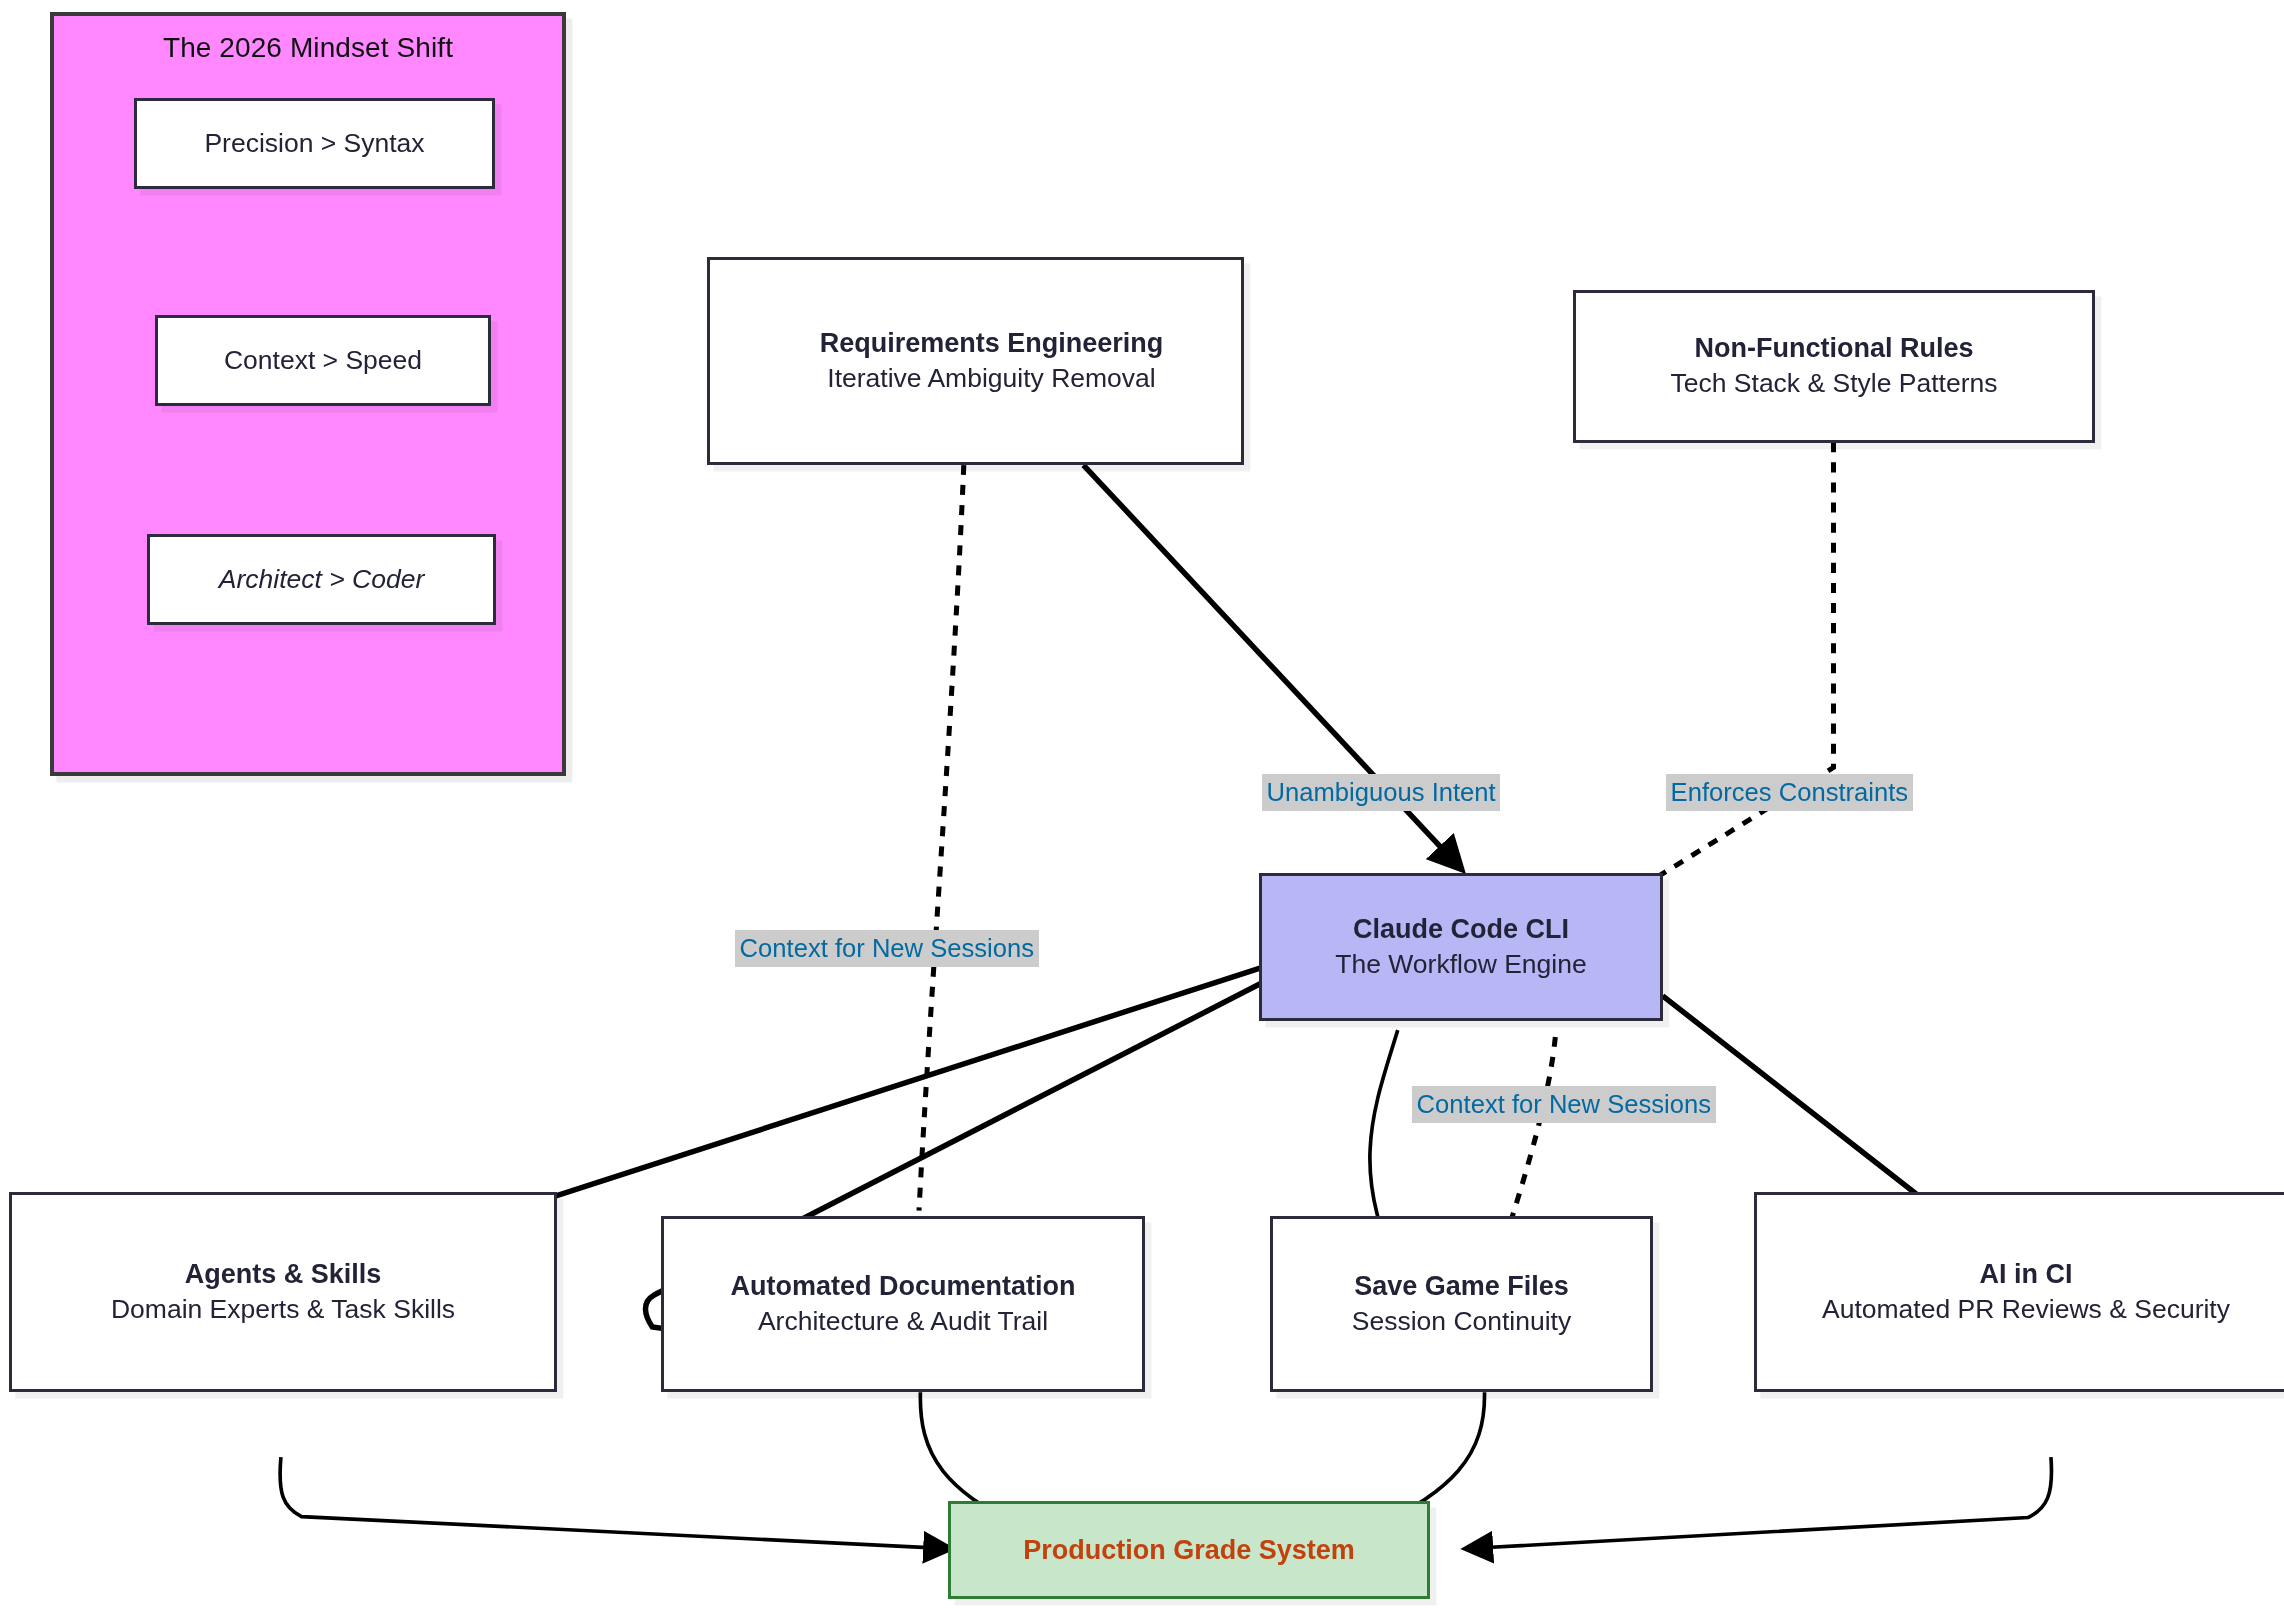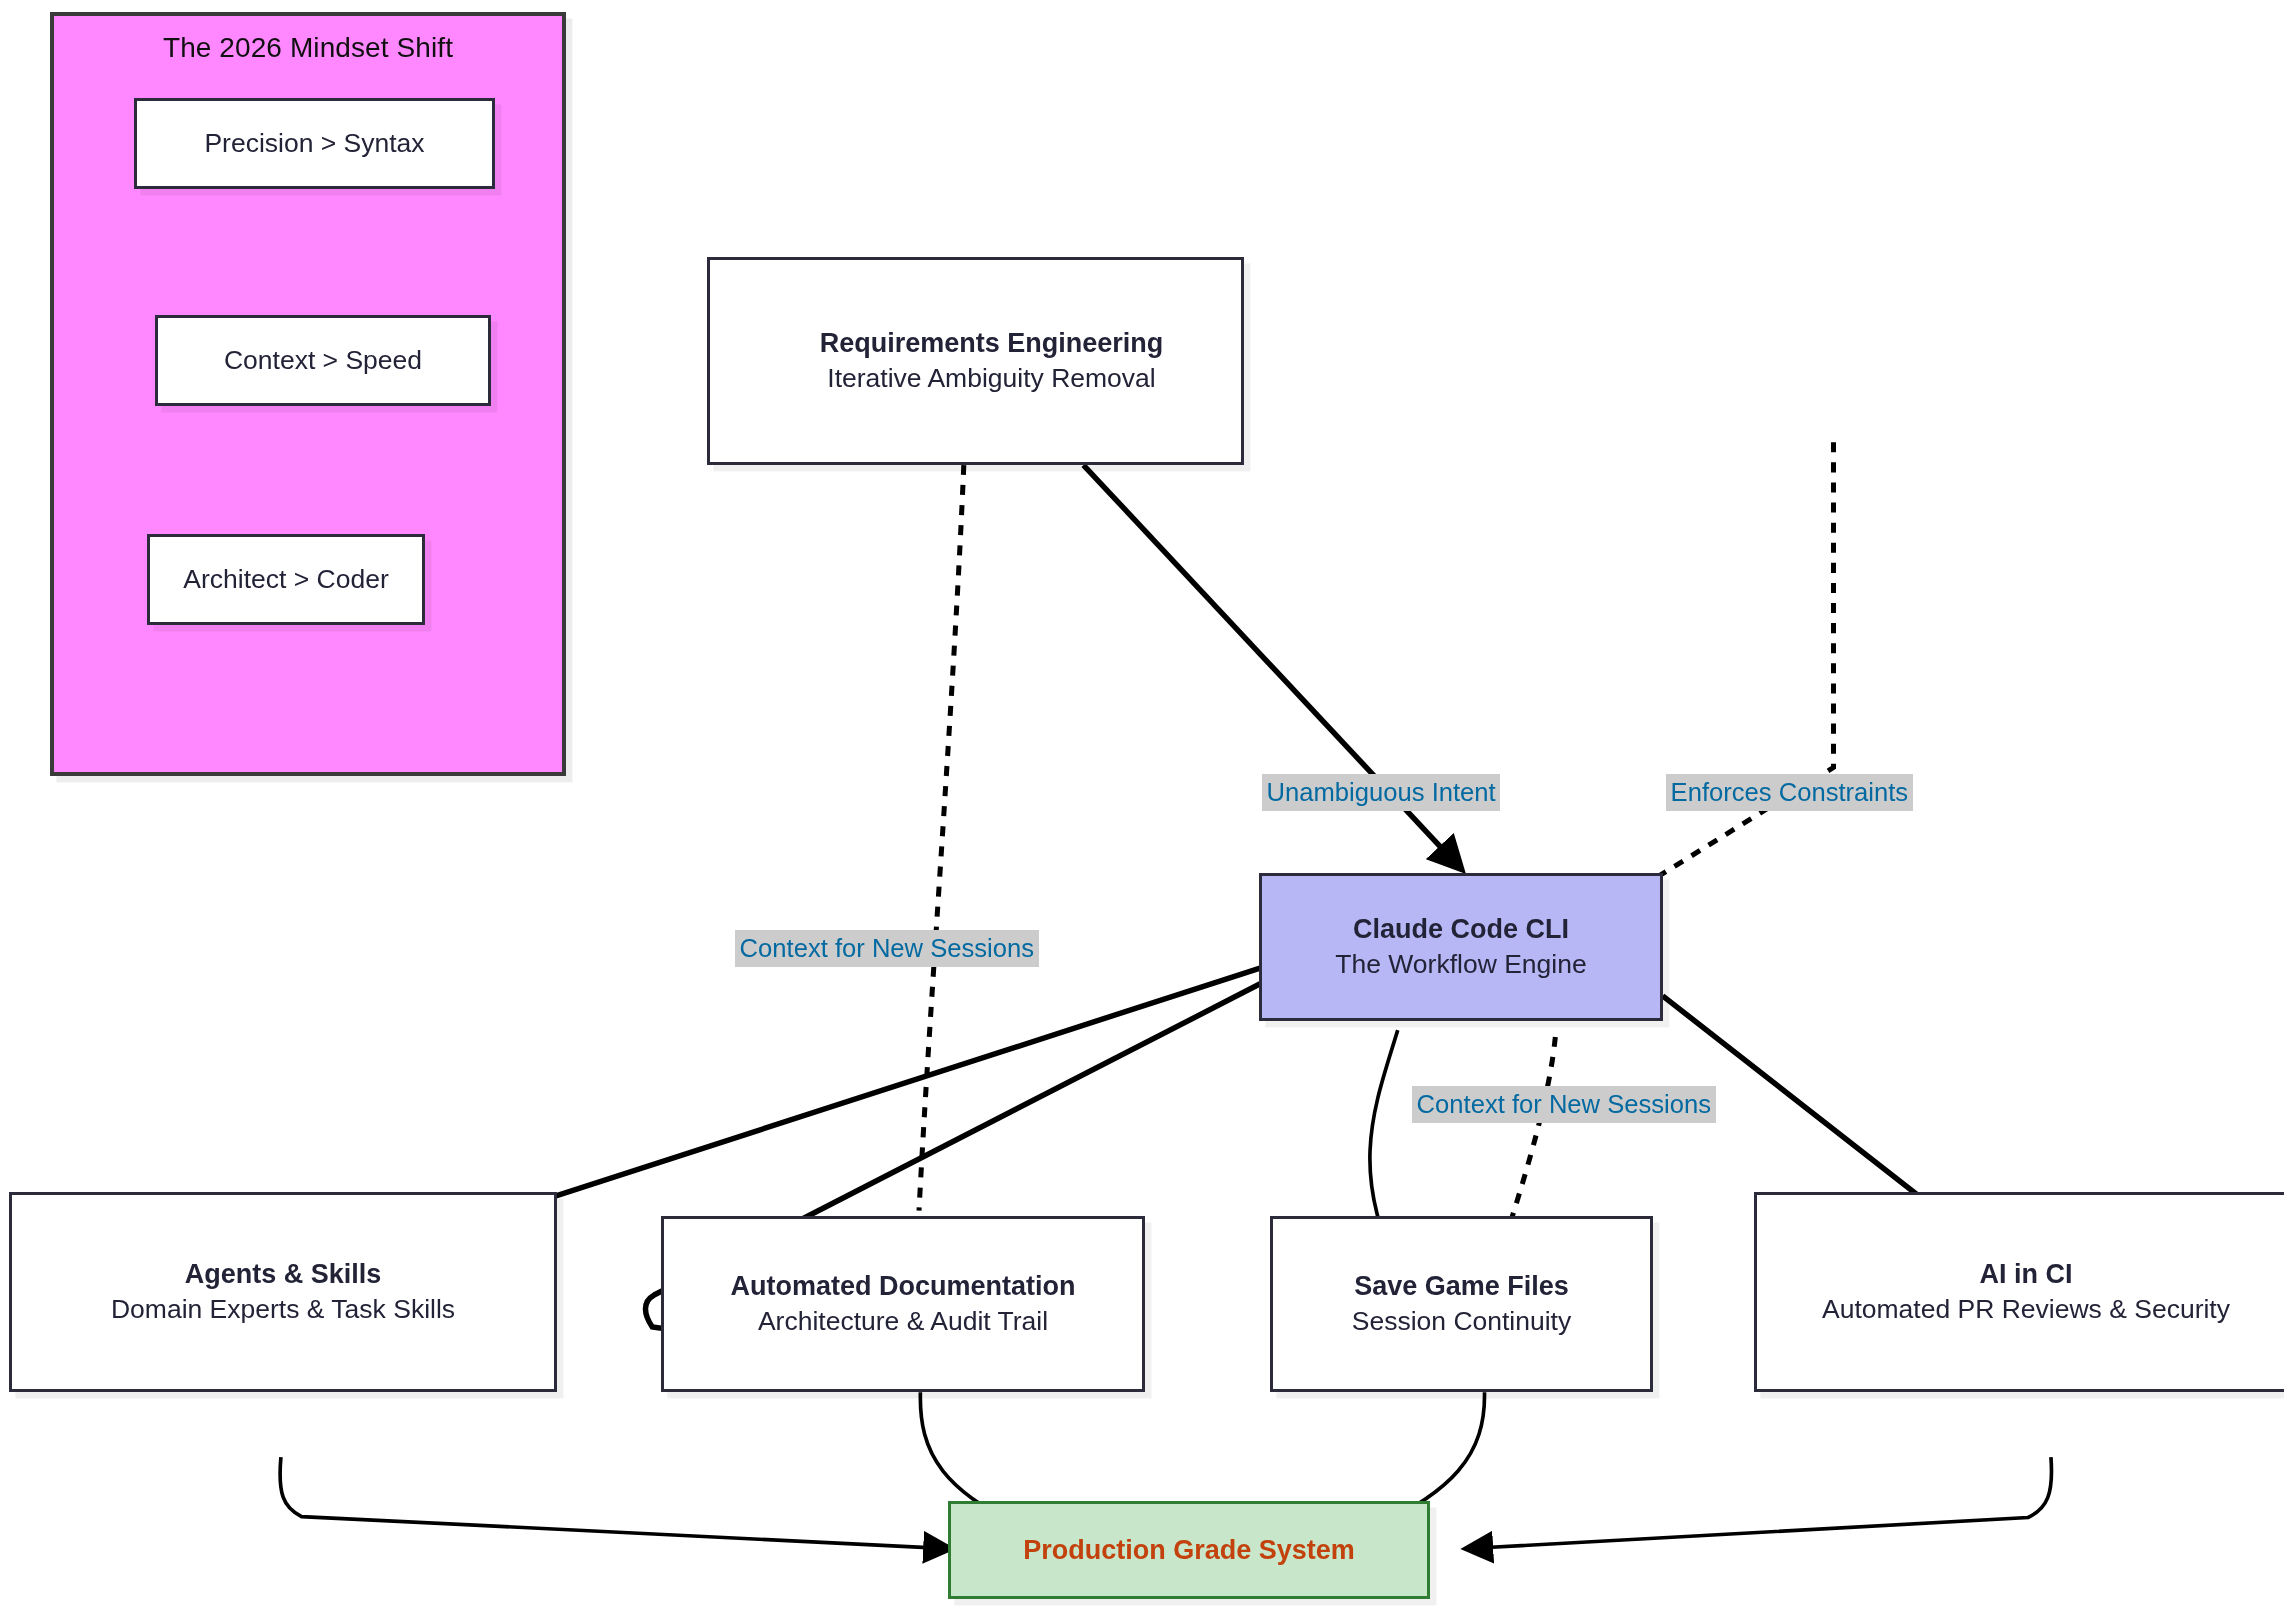--- a/index.html
+++ b/index.html
@@ -150,29 +150,33 @@
   </div>
 
   <div class="node plain" style="left:134px; top:98px; width:361px; height:91px;">
     <div class="line1">Precision &gt; Syntax</div>
   </div>
 
   <div class="node plain" style="left:155px; top:315px; width:336px; height:91px;">
     <div class="line1">Context &gt; Speed</div>
   </div>
 
-  <div class="node plain" style="left:147px; top:534px; width:278px; height:91px;">
+  <div class="node plain" style="left:147px; top:534px; width:349px; height:91px;font-style:italic;">
     <div class="line1">Architect &gt; Coder</div>
   </div>
 
   <div class="node" style="left:707px; top:257px; width:537px; height:208px;padding-left:44px;">
     <div class="line1">Requirements Engineering</div>
     <div class="line2" style="max-width:338px;">Iterative Ambiguity Removal</div>
   </div>
 
+  <div class="node" style="left:1573px; top:290px; width:522px; height:153px;">
+    <div class="line1">Non-Functional Rules</div>
+    <div class="line2">Tech Stack &amp; Style Patterns</div>
+  </div>
 
   <div class="edge-label" style="left:1262px; top:774px;">Unambiguous Intent</div>
 
   <div class="edge-label" style="left:1666px; top:774px;">Enforces Constraints</div>
 
   <div class="edge-label" style="left:735px; top:930px;">Context for New Sessions</div>
 
   <div class="edge-label" style="left:1412px; top:1086px;">Context for New Sessions</div>
 
   <div class="node engine" style="left:1259px; top:873px; width:404px; height:148px;">

